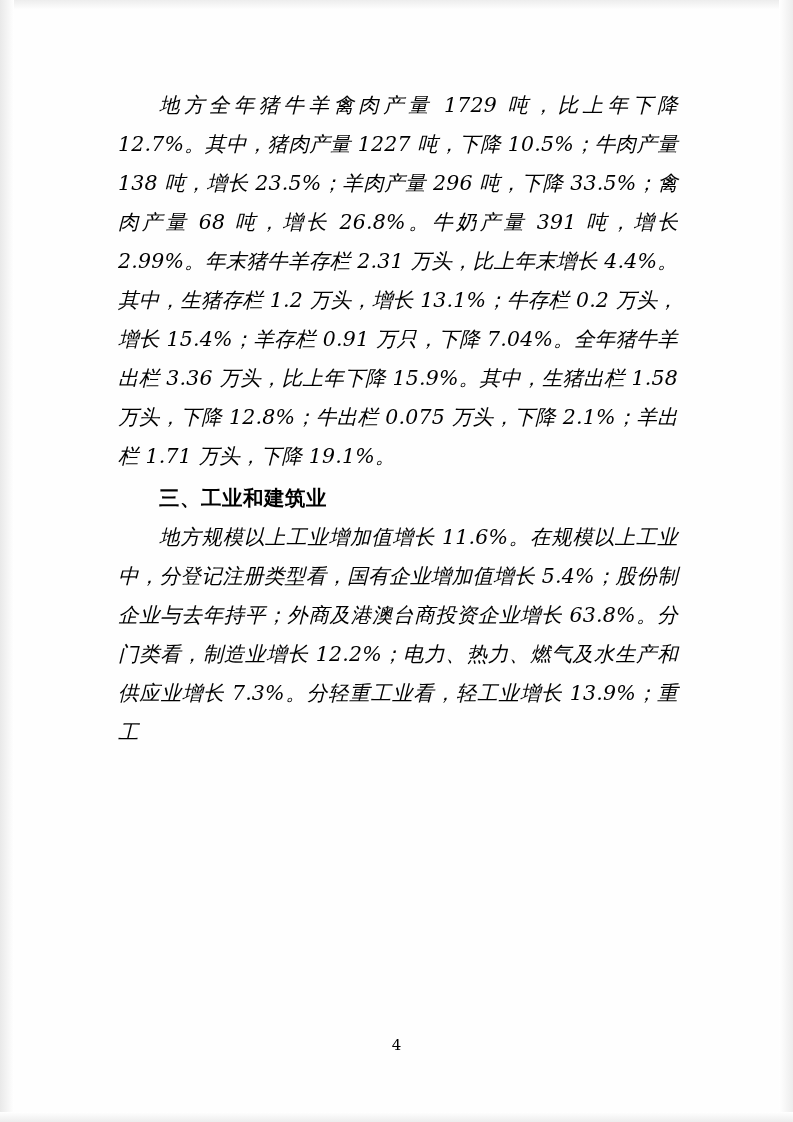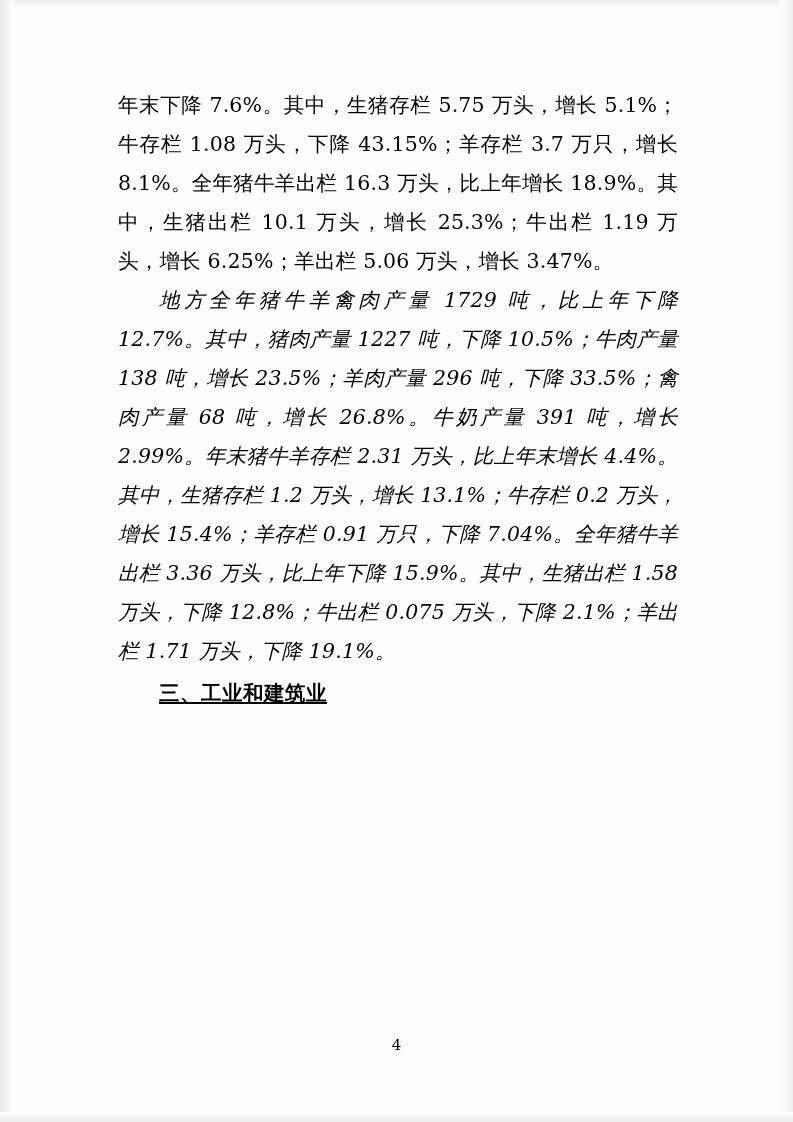--- a/index.html
+++ b/index.html
@@ -42,21 +42,20 @@
     text-indent: 2em;
     font-style: italic;
   }
   .heading {
     font-size: 20.5px;
     line-height: 39px;
     text-indent: 2em;
     font-weight: bold;
     margin: 0;
     letter-spacing: 0.5px;
-    text-decoration: underline;
   }
   .spacer {
     height: 3px;
   }
   .page-number {
     position: absolute;
     left: 0;
     top: 1036px;
     width: 793px;
     text-align: center;
@@ -99,28 +98,28 @@
 
 <div class="page">
 
   <div class="edge-top"></div>
   <div class="edge-left"></div>
   <div class="edge-right"></div>
   <div class="edge-bottom"></div>
 
   <div class="content">
 
-    <p class="para">年末下降 7.6%。其中，生猪存栏 5.75 万头，增长 5.1%；牛存栏 1.08 万头，下降 43.15%；羊存栏 3.7 万只，增长 8.1%。全年猪牛羊出栏 16.3 万头，比上年增长 18.9%。其中，生猪出栏 10.1 万头，增长 25.3%；牛出栏 1.19 万头，增长 6.25%；羊出栏 5.06 万头，增长 3.47%。</p>
 
     <p class="para indent">地方全年猪牛羊禽肉产量 1729 吨，比上年下降 12.7%。其中，猪肉产量 1227 吨，下降 10.5%；牛肉产量 138 吨，增长 23.5%；羊肉产量 296 吨，下降 33.5%；禽肉产量 68 吨，增长 26.8%。牛奶产量 391 吨，增长 2.99%。年末猪牛羊存栏 2.31 万头，比上年末增长 4.4%。其中，生猪存栏 1.2 万头，增长 13.1%；牛存栏 0.2 万头，增长 15.4%；羊存栏 0.91 万只，下降 7.04%。全年猪牛羊出栏 3.36 万头，比上年下降 15.9%。其中，生猪出栏 1.58 万头，下降 12.8%；牛出栏 0.075 万头，下降 2.1%；羊出栏 1.71 万头，下降 19.1%。</p>
 
 
     <div class="spacer"></div>
 
     <p class="heading">三、工业和建筑业</p>
 
 
+    <p class="para indent">地方规模以上工业增加值增长 11.6%。在规模以上工业中，分登记注册类型看，国有企业增加值增长 5.4%；股份制企业与去年持平；外商及港澳台商投资企业增长 63.8%。分门类看，制造业增长 12.2%；电力、热力、燃气及水生产和供应业增长 7.3%。分轻重工业看，轻工业增长 13.9%；重工</p>
 
   </div>
 
   <div class="page-number">4</div>
 
 </div>
 
 </body></html>

